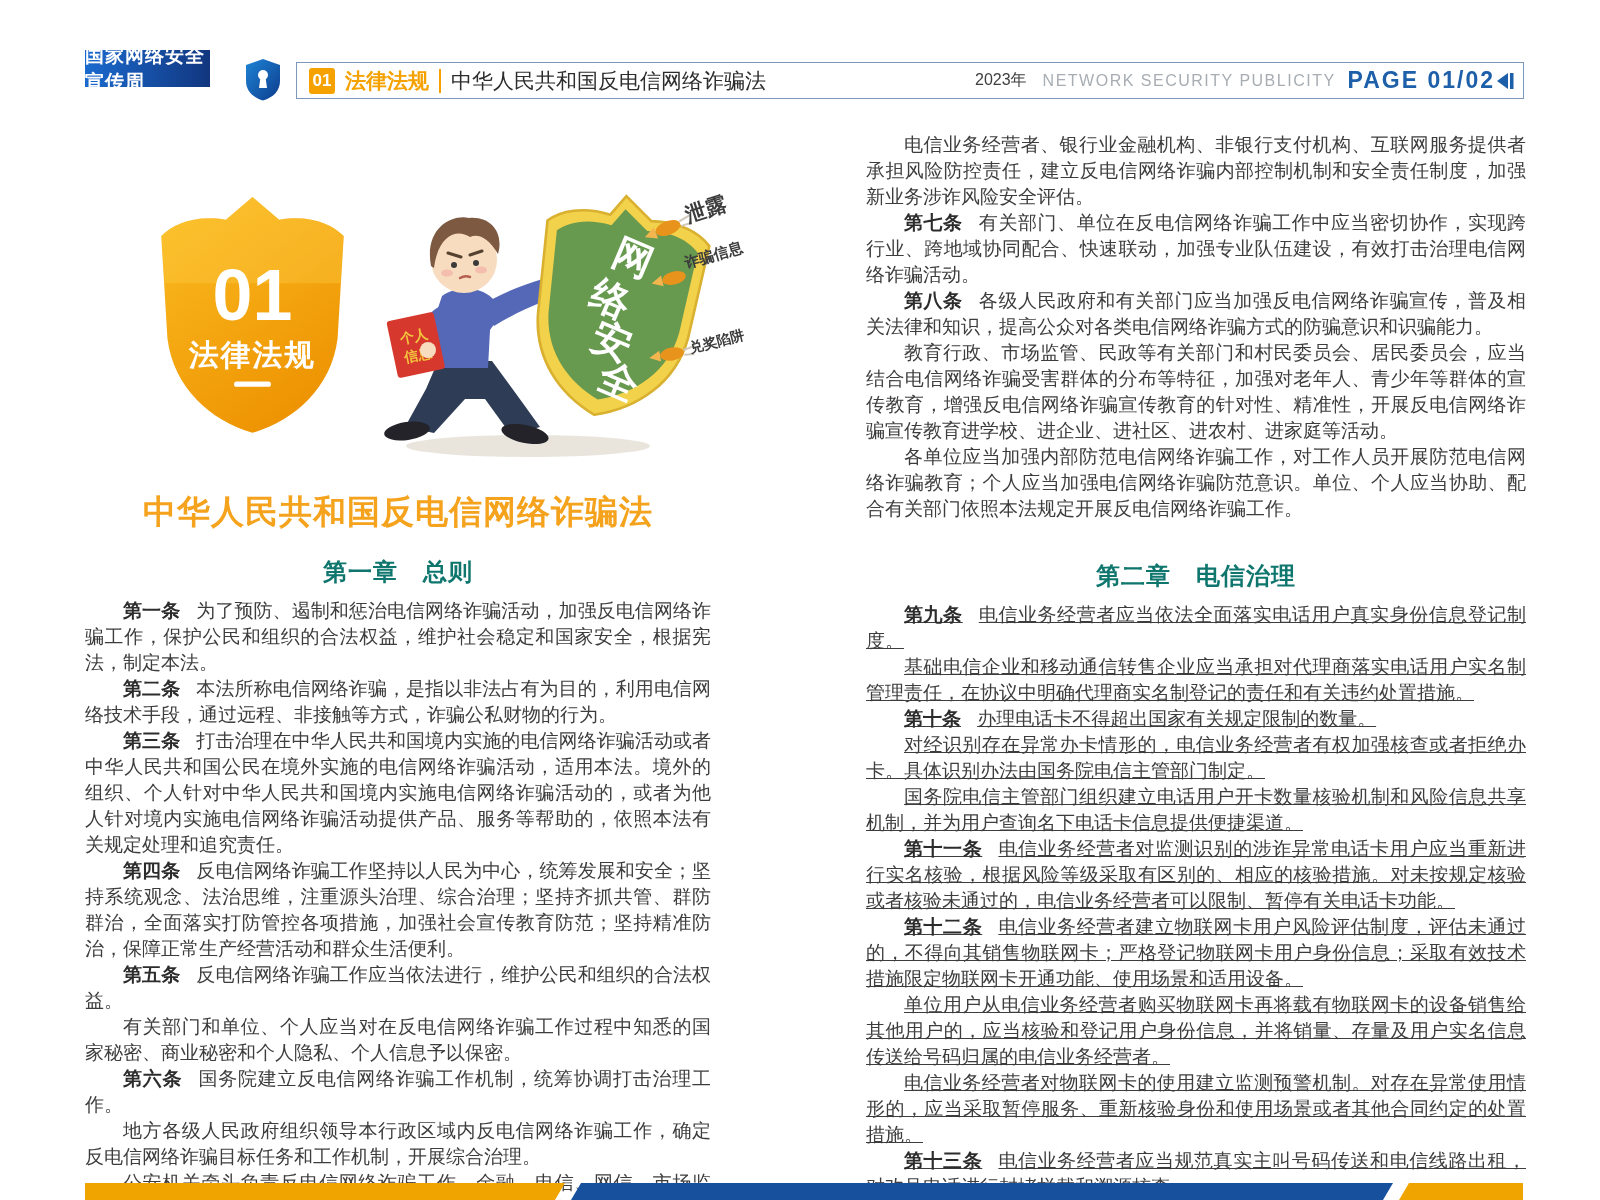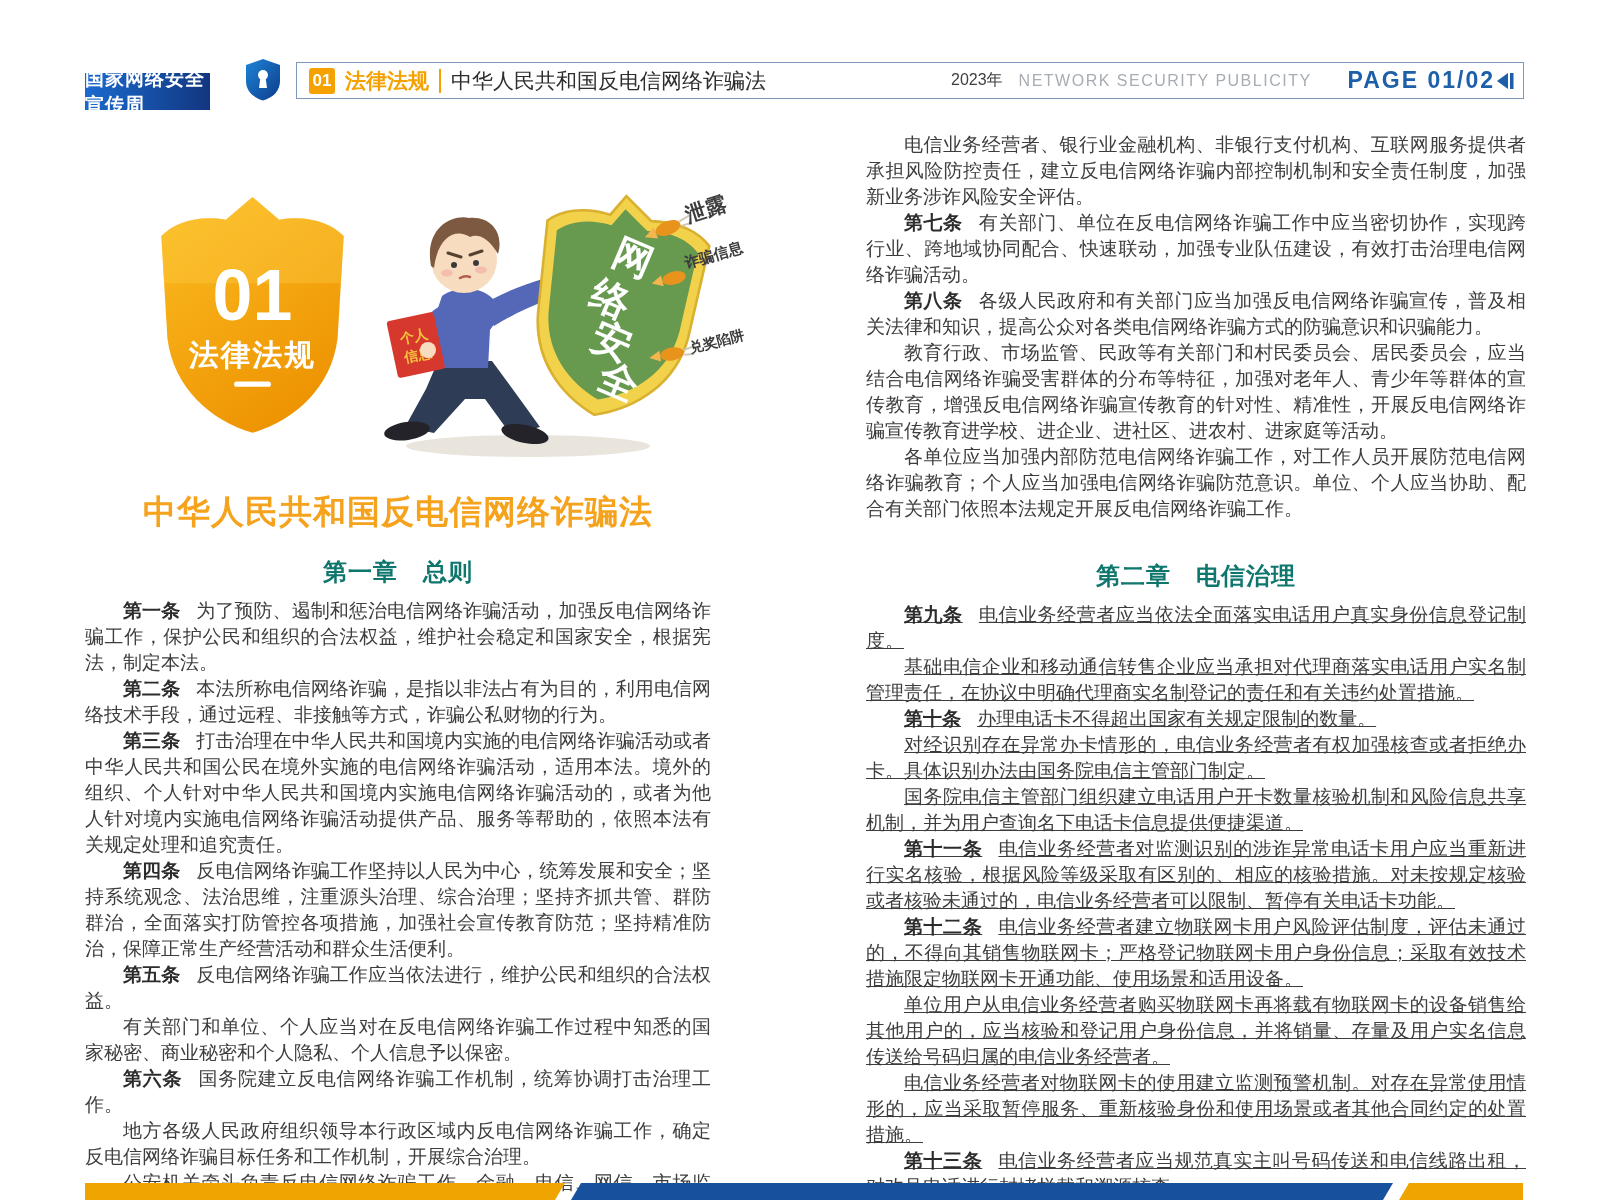--- a/index.html
+++ b/index.html
@@ -2,41 +2,41 @@
 <html><head>
 <meta charset="utf-8">
 <style>
   html,body{margin:0;padding:0;background:#ffffff;}
   .page{
     position:relative;width:1600px;height:1200px;background:#ffffff;overflow:hidden;
     font-family:"Liberation Sans",sans-serif;
   }
   
   .event-badge{
-    position:absolute;left:85px;top:73px;width:125px;height:37px;
+    position:absolute;left:85px;top:50px;width:125px;height:37px;
     background:linear-gradient(90deg,#1a6ace,#12367f);
     color:#fff;font-size:19px;font-weight:bold;letter-spacing:1px;
     display:flex;align-items:center;justify-content:center;
   }
   .hshield{position:absolute;left:243px;top:57px;width:40px;height:45px;}
   .band{
     position:absolute;left:296px;top:62px;width:1228px;height:37px;
     border:1px solid #7d98b8;box-sizing:border-box;
     display:flex;align-items:center;padding:0 8px 0 12px;
   }
   .num-badge{
     background:#f5a200;color:#fff;font-weight:bold;font-size:17px;
     width:26px;height:26px;line-height:26px;text-align:center;border-radius:3px;flex:0 0 auto;
   }
   .cat{color:#f5a200;font-weight:bold;font-size:21px;margin-left:10px;white-space:nowrap;}
   .vline{width:2px;height:24px;background:#f5a200;margin:0 10px;flex:0 0 auto;}
   .htitle{color:#2d2d2d;font-size:21px;white-space:nowrap;}
   .hspacer{flex:1 1 auto;}
   .year{color:#404040;font-size:16px;margin-right:16px;white-space:nowrap;}
-  .eng{color:#a7adb3;font-size:16px;letter-spacing:1.5px;margin-right:36px;white-space:nowrap;text-align:right;}
+  .eng{color:#a7adb3;font-size:16px;letter-spacing:1.5px;margin-right:12px;white-space:nowrap;text-align:right;}
   .pagelabel{color:#1d5fa8;font-size:23px;font-weight:bold;letter-spacing:2px;white-space:nowrap;}
   .pageicon{width:20px;height:20px;flex:0 0 auto;cursor:pointer;}
   
   .badge-shield{position:absolute;left:150px;top:188px;width:205px;height:258px;}
   .illustration{position:absolute;left:368px;top:178px;width:392px;height:292px;}
   
   .doc-title{
     position:absolute;left:85px;top:490px;width:626px;text-align:center;
     color:#f5a21d;font-size:33px;font-weight:bold;letter-spacing:1px;
   }

